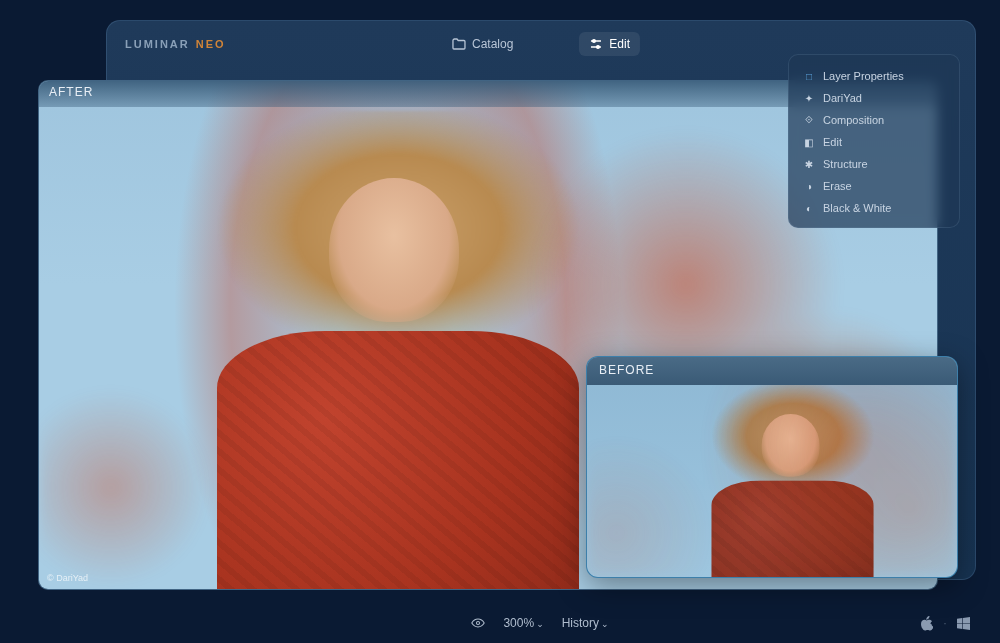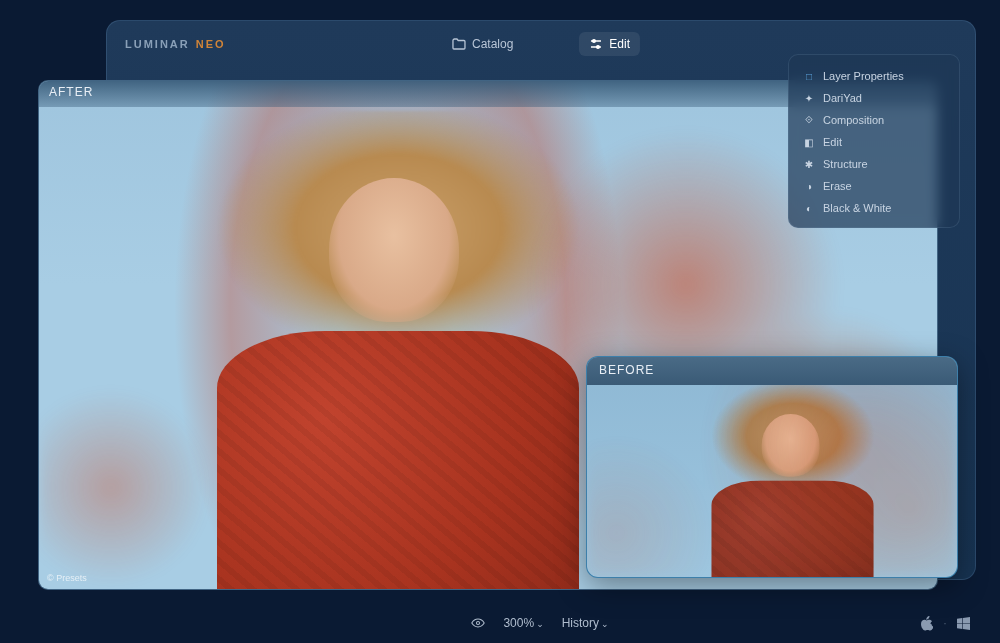--- a/index.html
+++ b/index.html
@@ -232,21 +232,21 @@
 <div class="after-panel">
   <div class="after-img">
     <div class="figure">
       <div class="hair"></div>
       <div class="face"></div>
       <div class="dress"></div>
     </div>
     <div class="foreground-blur"></div>
   </div>
   <div class="after-header">AFTER</div>
-  <div class="credit">© Presets</div>
+  <div class="credit">© DariYad</div>
 </div>
 
 <div class="before-panel">
   <div class="before-img">
     <div class="figure">
       <div class="hair"></div>
       <div class="face"></div>
       <div class="dress"></div>
     </div>
     <div class="foreground-blur"></div>

